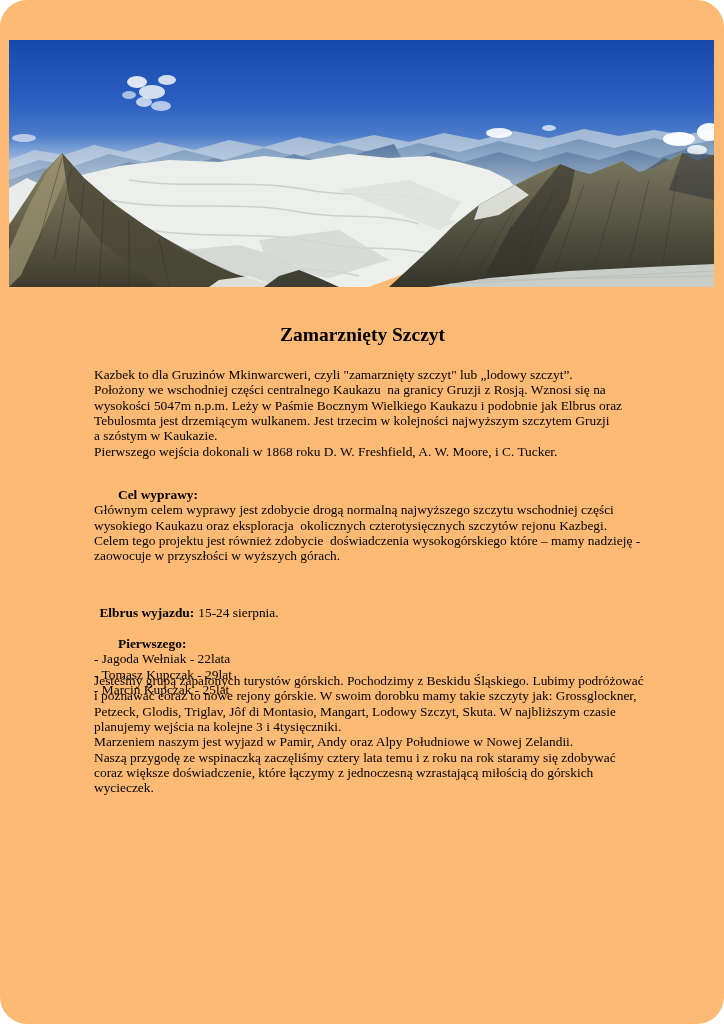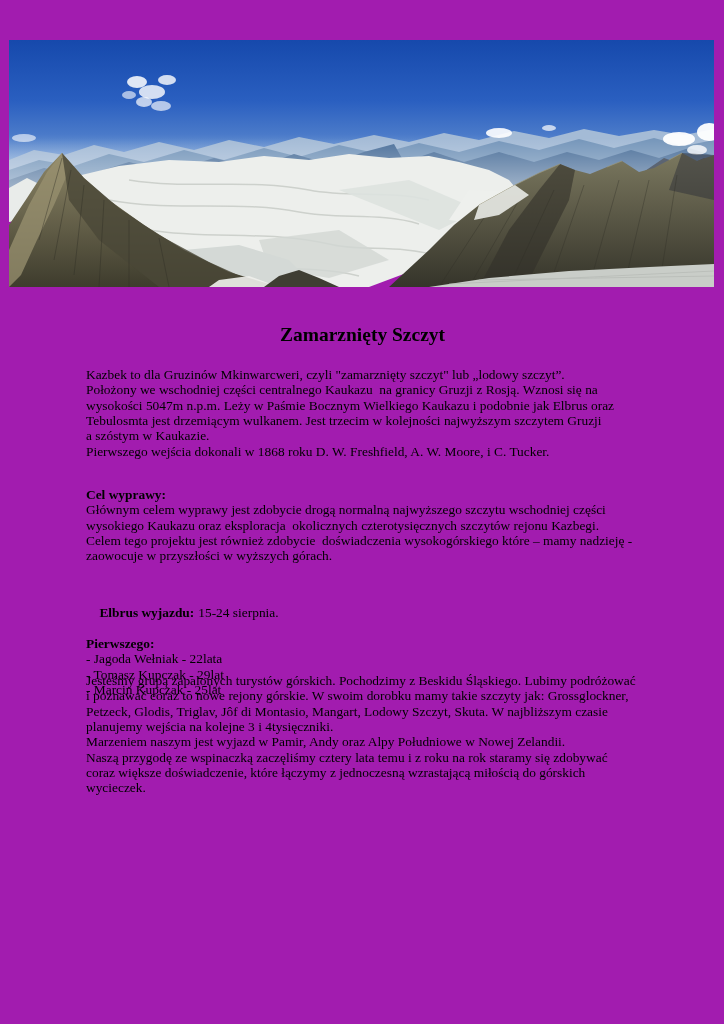--- a/index.html
+++ b/index.html
@@ -1,23 +1,24 @@
 <!DOCTYPE html>
 <html><head>
 <meta charset="utf-8">
 <style>
   html, body { margin: 0; padding: 0; background: #ffffff; }
   .page {
     position: relative;
     width: 724px;
     height: 1024px;
-    background: #a21caf;
+    background: #fdba74;
     font-family: "Liberation Serif", "DejaVu Serif", serif;
     color: #000000;
     overflow: hidden;
+    border-radius: 27px;
   }
   .photo {
     position: absolute;
     left: 9px;
     top: 40px;
     width: 705px;
     height: 247px;
     overflow: hidden;
   }
   .photo svg { display: block; }
@@ -34,29 +35,29 @@
     white-space: pre;
   }
   .block {
     position: absolute;
     left: 86px;
     width: 600px;
     margin: 0;
     font-size: 13.4px;
     line-height: 15.33px;
   }
-  .pre { white-space: pre-wrap; }
+  .pre { white-space: pre-wrap; margin-left: 8px; }
   .bold { font-weight: bold; }
   .intro        { top: 367px; }
   .goal         { top: 487px; }
   .departure    { top: 590px; white-space: pre; }
   .departure .value { margin-left: 4px; }
   .participants { top: 636px; }
   .about        { top: 673px; }
-  .h-line { white-space: pre; }
+  .h-line { white-space: pre; margin-left: 32px; }
 </style>
 </head>
 <body>
 
 <div class="page">
 
   <div class="photo">
     <svg viewBox="0 0 705 247" width="705" height="247" preserveAspectRatio="none" xmlns="http://www.w3.org/2000/svg">
       <defs>
         <linearGradient id="sky" x1="0" y1="0" x2="0" y2="1">

